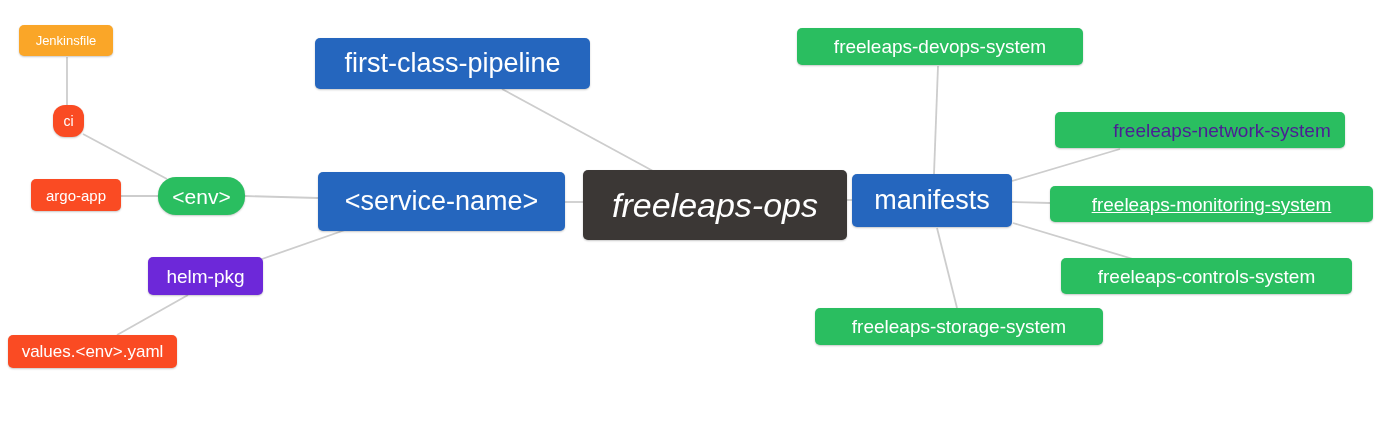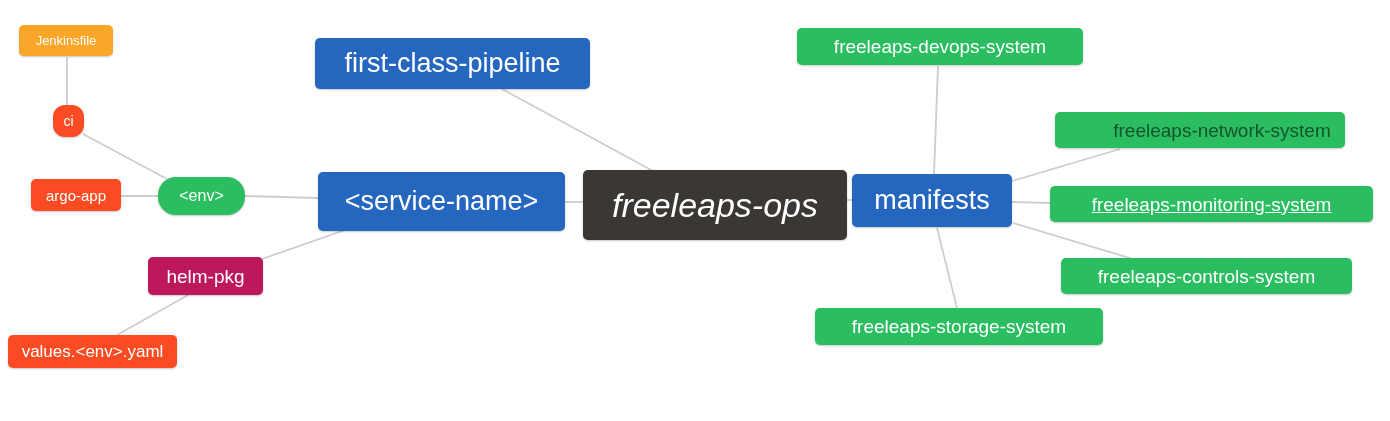--- a/index.html
+++ b/index.html
@@ -55,25 +55,25 @@
       <line x1="1012" y1="181" x2="1120" y2="149" stroke="#cdcdcd" stroke-width="1.8"></line>
       <line x1="1012" y1="202" x2="1050" y2="203" stroke="#cdcdcd" stroke-width="1.8"></line>
       <line x1="1013" y1="223" x2="1133" y2="259" stroke="#cdcdcd" stroke-width="1.8"></line>
       <line x1="937" y1="228" x2="957" y2="308" stroke="#cdcdcd" stroke-width="1.8"></line>
     </svg>
   <div>
       <div class="mind-node" style="left: 583px; top: 170px; width: 264px; height: 70px; font-size: 34px; background: rgb(59, 55, 53); color: rgb(255, 255, 255); font-style: italic;">freeleaps-ops</div>
       <div class="mind-node" style="left: 318px; top: 172px; width: 247px; height: 59px; font-size: 27px; background: rgb(37, 102, 190); color: rgb(255, 255, 255);">&lt;service-name&gt;</div>
       <div class="mind-node" style="left: 315px; top: 38px; width: 275px; height: 51px; font-size: 27px; background: rgb(37, 102, 190); color: rgb(255, 255, 255);">first-class-pipeline</div>
       <div class="mind-node" style="left: 852px; top: 174px; width: 160px; height: 53px; font-size: 27px; background: rgb(37, 102, 190); color: rgb(255, 255, 255);">manifests</div>
-      <div class="mind-node" style="left: 158px; top: 177px; width: 87px; height: 38px; font-size: 16px; background: rgb(42, 190, 96); color: rgb(255, 255, 255); border-radius: 18px;">&lt;env&gt;</div>
-      <div class="mind-node" style="left: 148px; top: 257px; width: 115px; height: 38px; font-size: 19px; background: #be185d; color: rgb(255, 255, 255);">helm-pkg</div>
+      <div class="mind-node" style="left: 158px; top: 177px; width: 87px; height: 38px; font-size: 21px; background: rgb(42, 190, 96); color: rgb(255, 255, 255); border-radius: 18px;">&lt;env&gt;</div>
+      <div class="mind-node" style="left: 148px; top: 257px; width: 115px; height: 38px; font-size: 19px; background: #6d28d9; color: rgb(255, 255, 255);">helm-pkg</div>
       <div class="mind-node" style="left: 53px; top: 105px; width: 31px; height: 32px; font-size: 14px; background: rgb(250, 75, 35); color: rgb(255, 255, 255); border-radius: 12px;">ci</div>
       <div class="mind-node" style="left: 31px; top: 179px; width: 90px; height: 32px; font-size: 15px; background: rgb(250, 75, 35); color: rgb(255, 255, 255);">argo-app</div>
       <div class="mind-node" style="left: 19px; top: 25px; width: 94px; height: 31px; font-size: 13px; background: rgb(250, 166, 40); color: rgb(255, 255, 255);">Jenkinsfile</div>
       <div class="mind-node" style="left: 8px; top: 335px; width: 169px; height: 33px; font-size: 17px; background: rgb(250, 75, 35); color: rgb(255, 255, 255);">values.&lt;env&gt;.yaml</div>
       <div class="mind-node" style="left: 797px; top: 28px; width: 286px; height: 37px; font-size: 19px; background: rgb(42, 190, 96); color: rgb(255, 255, 255);">freeleaps-devops-system</div>
-      <div class="mind-node" style="left: 1055px; top: 112px; width: 290px; height: 36px; font-size: 19px; background: rgb(42, 190, 96); color: #14532d; padding-left: 44px;">freeleaps-network-system</div>
+      <div class="mind-node" style="left: 1055px; top: 112px; width: 290px; height: 36px; font-size: 19px; background: rgb(42, 190, 96); color: #4c1d95; padding-left: 44px;">freeleaps-network-system</div>
       <div class="mind-node" style="left: 1050px; top: 186px; width: 323px; height: 36px; font-size: 19px; background: rgb(42, 190, 96); color: rgb(255, 255, 255); text-decoration: underline;">freeleaps-monitoring-system</div>
       <div class="mind-node" style="left: 1061px; top: 258px; width: 291px; height: 36px; font-size: 19px; background: rgb(42, 190, 96); color: rgb(255, 255, 255);">freeleaps-controls-system</div>
       <div class="mind-node" style="left: 815px; top: 308px; width: 288px; height: 37px; font-size: 19px; background: rgb(42, 190, 96); color: rgb(255, 255, 255);">freeleaps-storage-system</div>
     </div>
 </div>
 
 </body></html>

